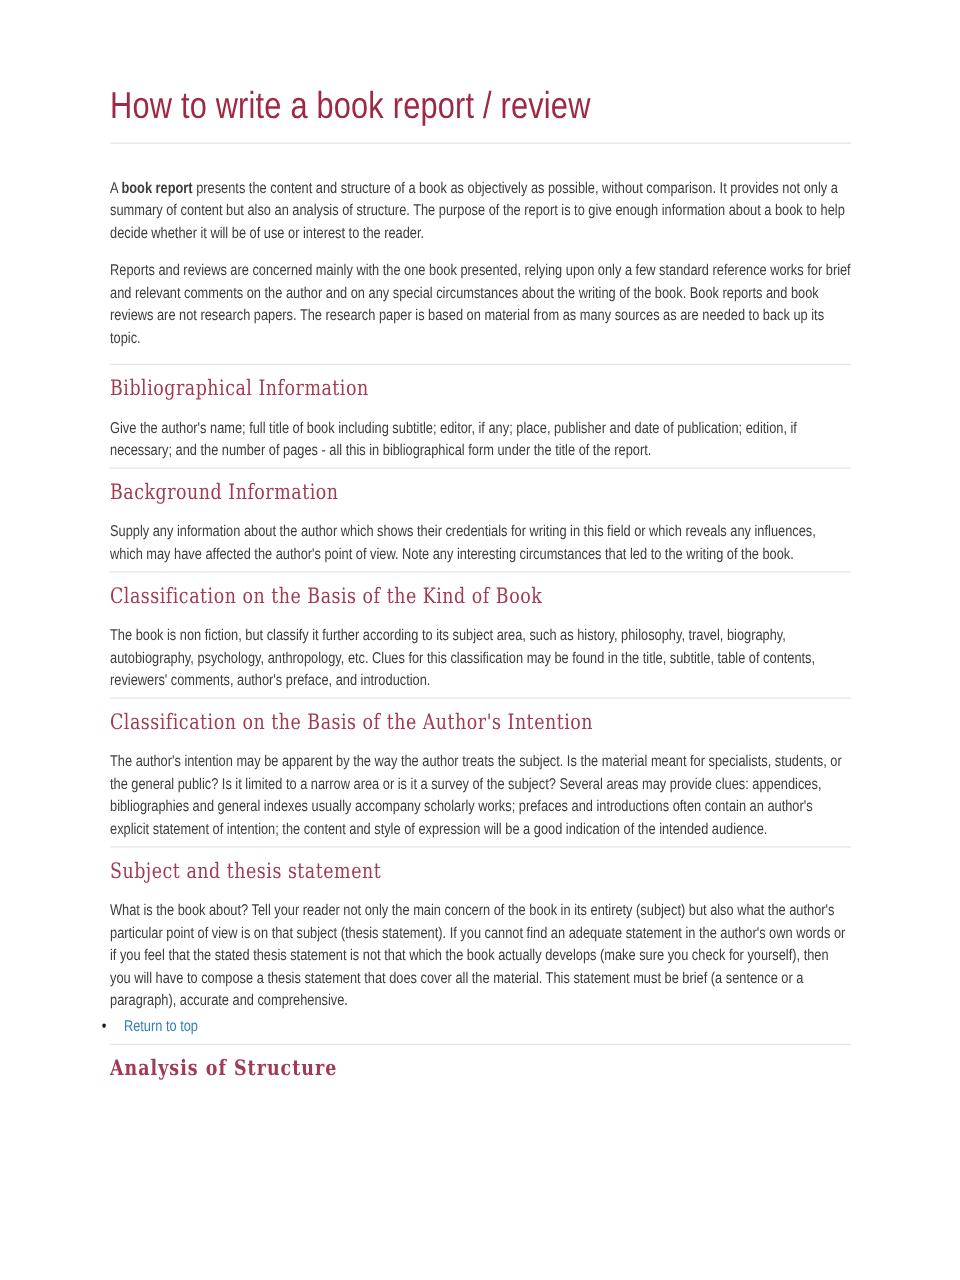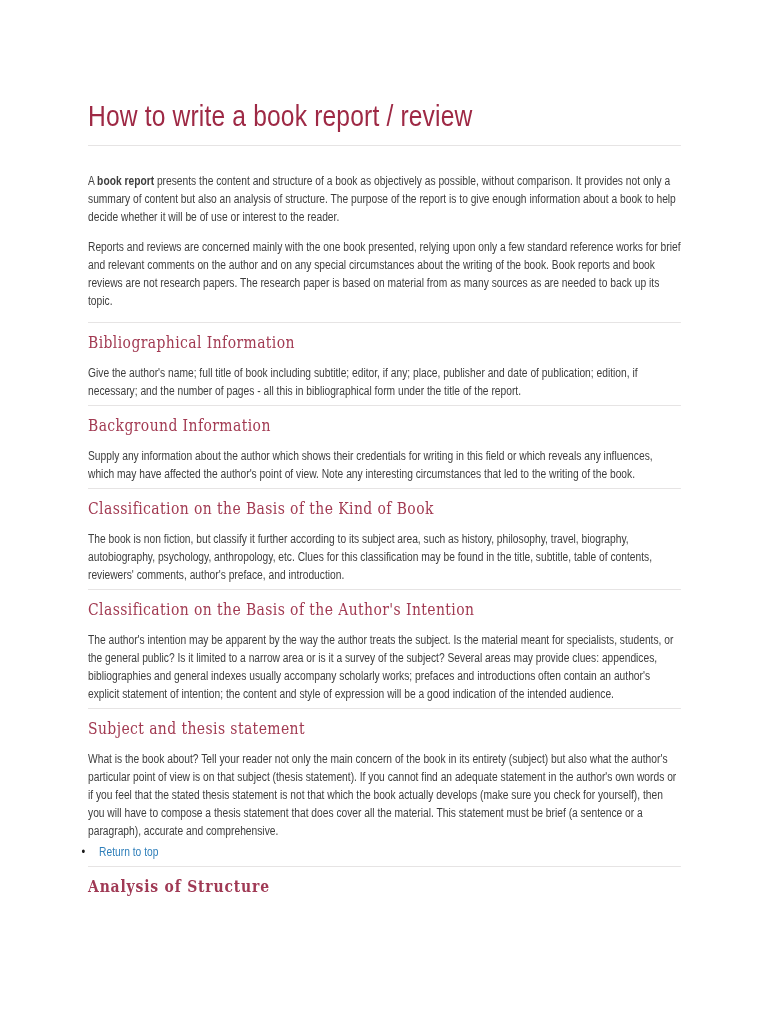--- a/index.html
+++ b/index.html
@@ -5,21 +5,21 @@
   html, body {
     margin: 0;
     padding: 0;
     background: #ffffff;
     width: 768px;
     height: 1024px;
     overflow: hidden;
     font-family: "Liberation Sans", sans-serif;
   }
   .page {
-    padding: 99px 0 0 88px;
+    padding: 68px 0 0 88px;
     width: 768px;
     height: 1024px;
     box-sizing: border-box;
   }
   
   .content {
     width: 723px;
     transform: scaleX(0.82);
     transform-origin: 0 0;
   }

